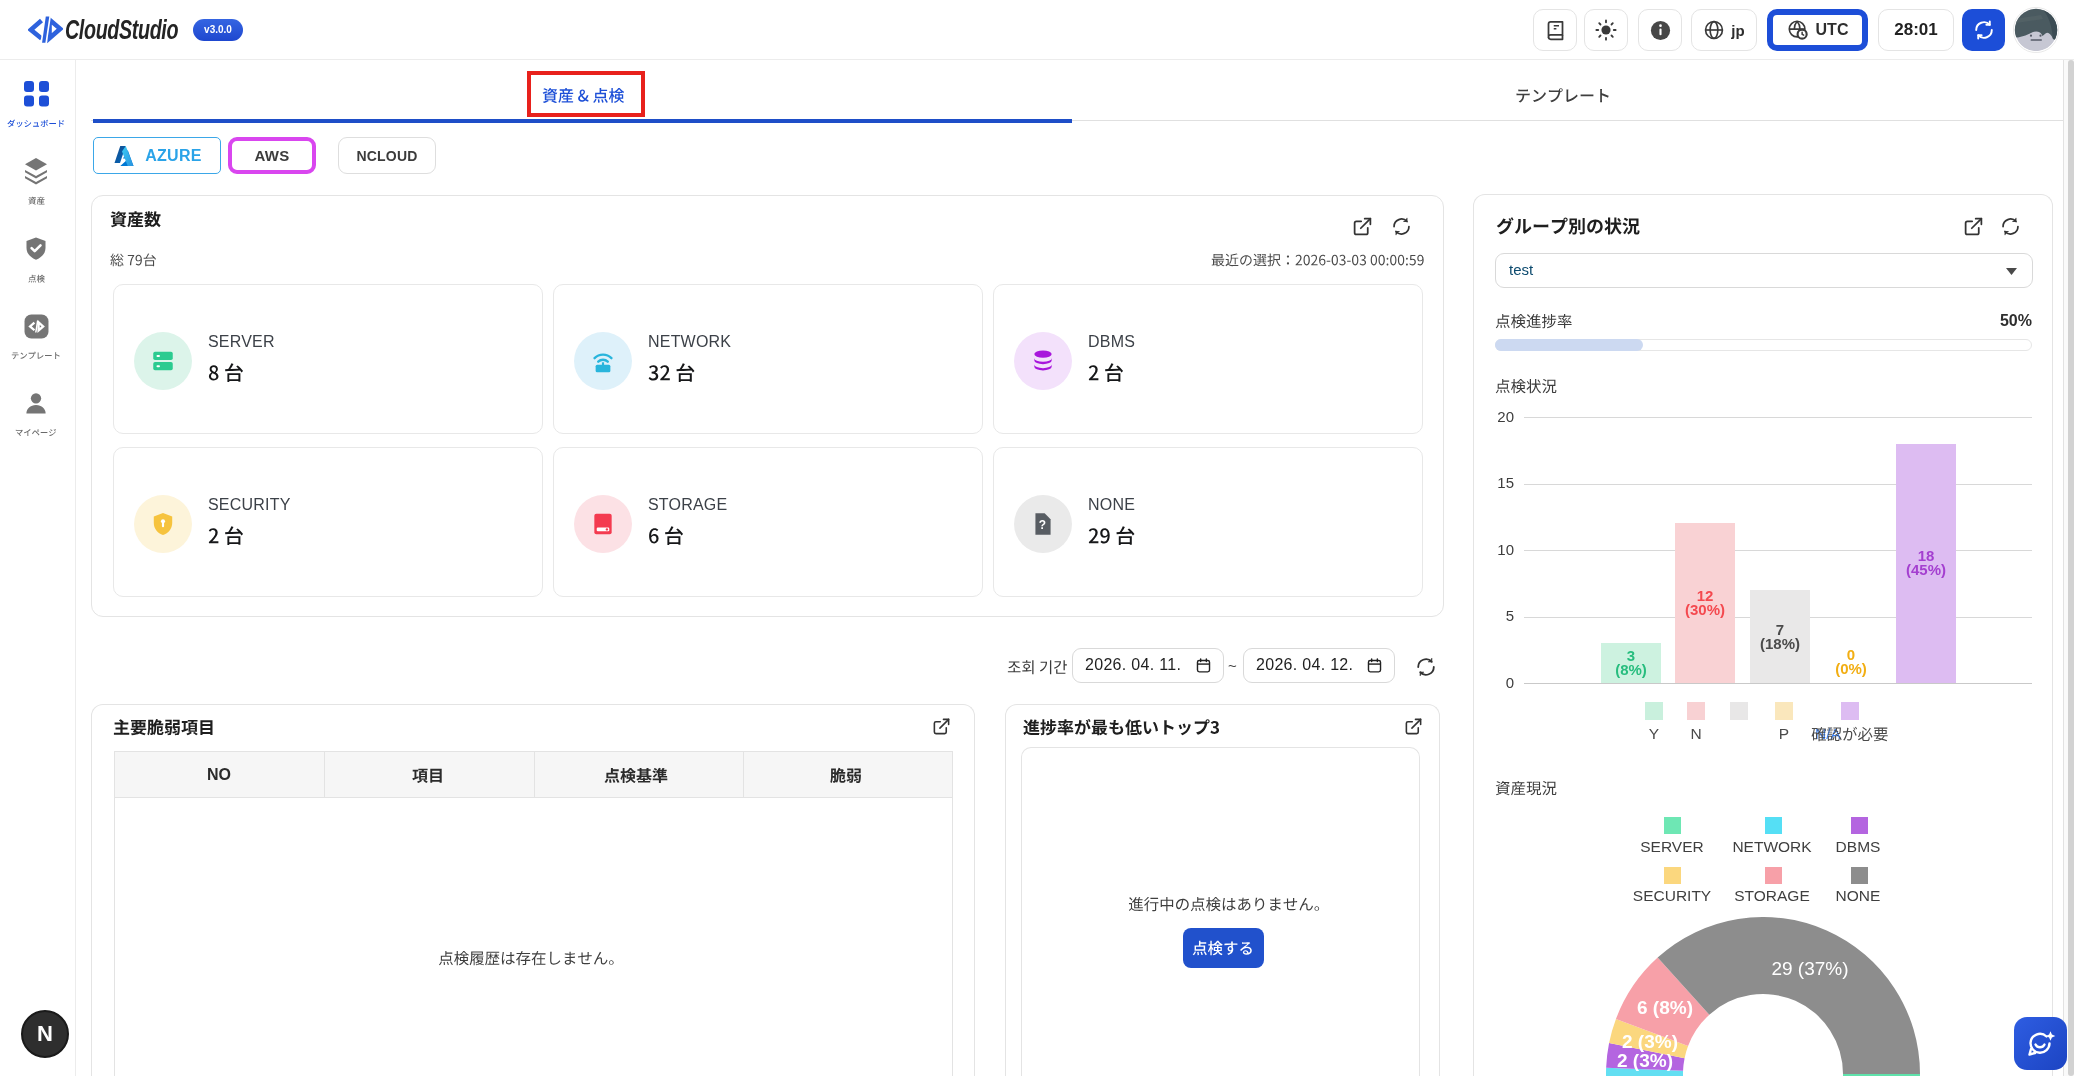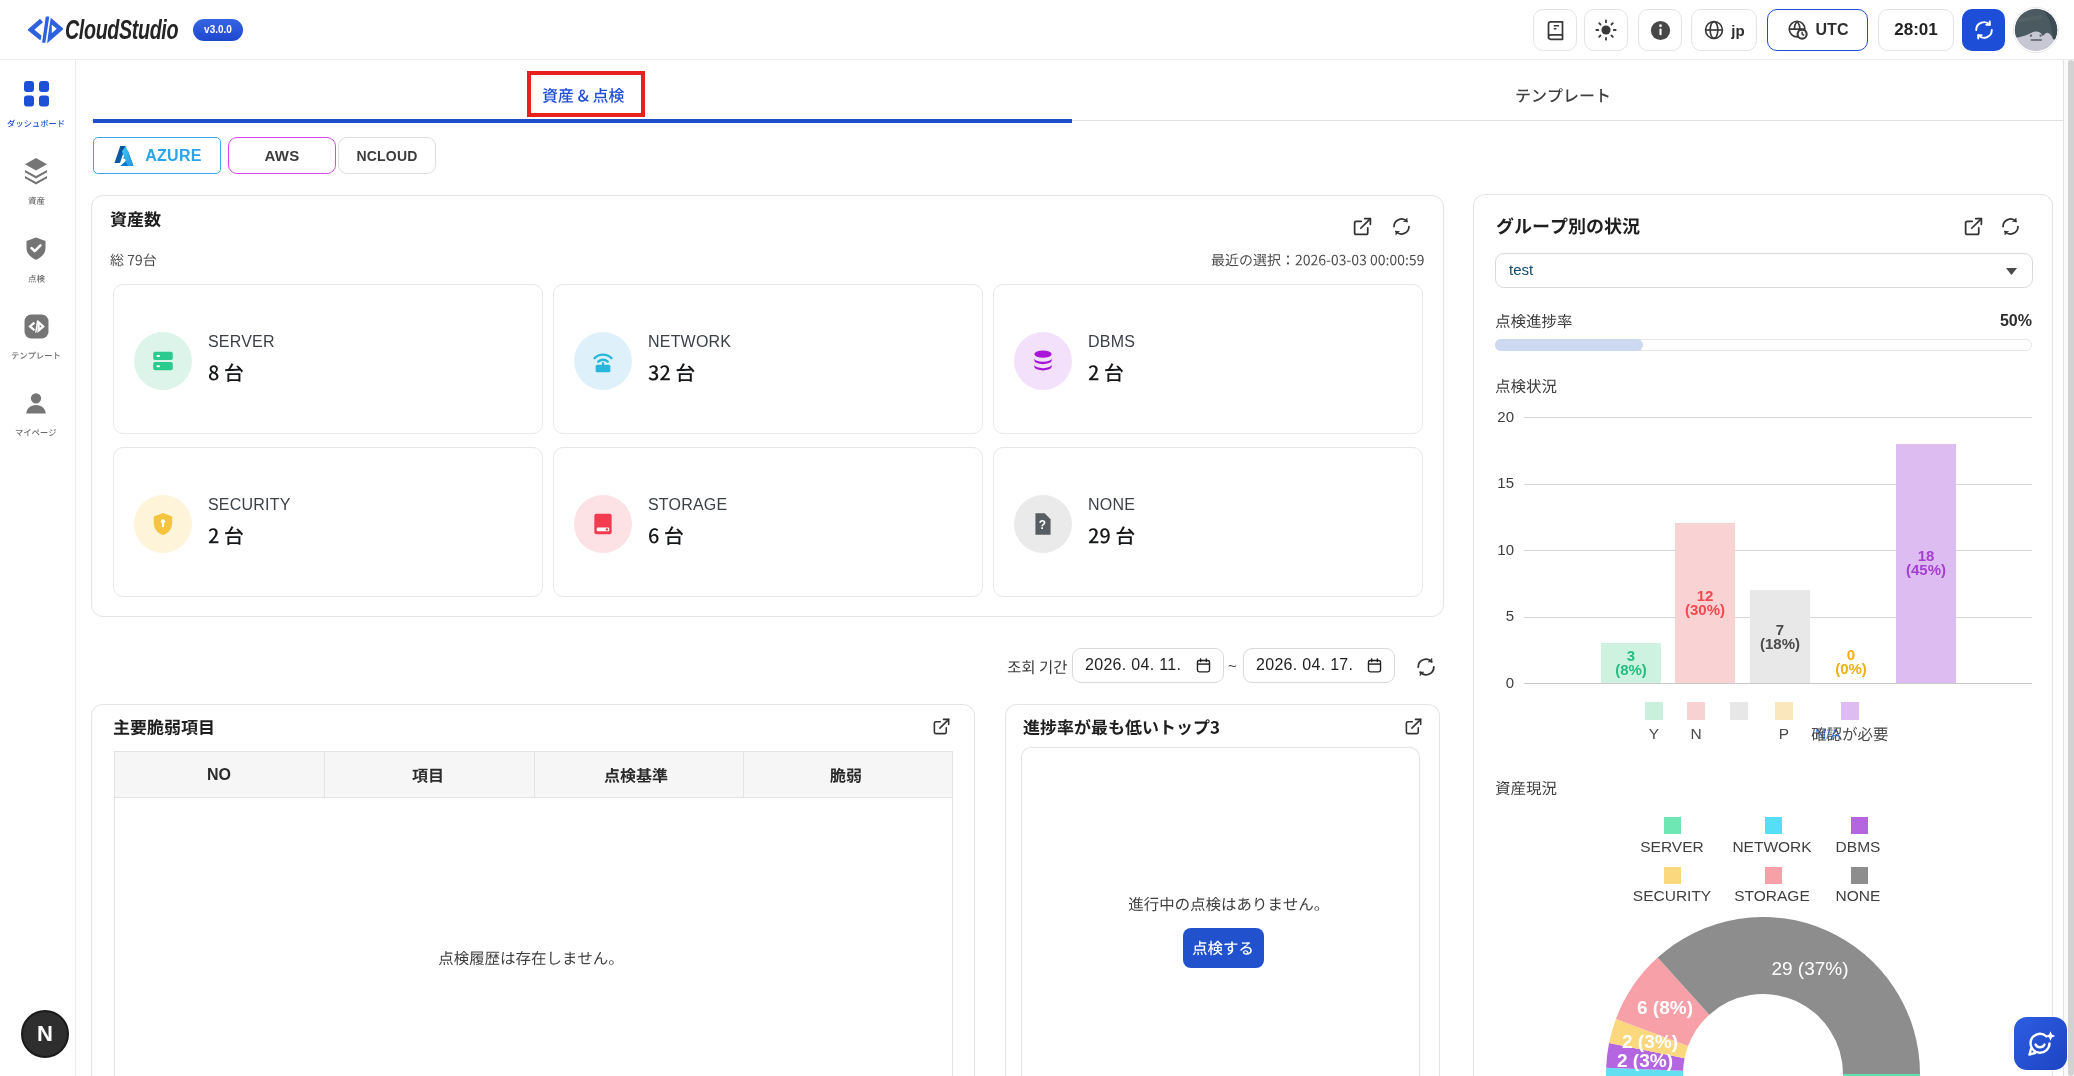--- a/index.html
+++ b/index.html
@@ -45,21 +45,21 @@
     </svg>
   </div>
 <div style="position:absolute;left:1691px;top:9px;width:66px;height:42px;background:#fff;border:1px solid #e4e4e4;border-radius:10px;display:flex;align-items:center;justify-content:center;gap:6px">
     <svg width="22" height="22" viewBox="0 0 24 24" fill="none" stroke="#3a3a3a" stroke-width="1.8">
       <circle cx="12" cy="12" r="9.2"></circle>
       <ellipse cx="12" cy="12" rx="4.2" ry="9.2"></ellipse>
       <line x1="3" y1="12" x2="21" y2="12"></line>
     </svg>
     <span style="font-size:15px;color:#2e2e2e;font-weight:600">jp</span>
   </div>
-<div style="position:absolute;left:1767px;top:9px;width:101px;height:42px;background:#fff;border:1px solid #1d4ed8;border-radius:10px;display:flex;align-items:center;justify-content:center;gap:7px">
+<div style="position:absolute;left:1767px;top:9px;width:101px;height:42px;background:#fff;border:6px solid #1d4ed8;border-radius:10px;display:flex;align-items:center;justify-content:center;gap:7px">
     <svg width="22" height="22" viewBox="0 0 24 24" fill="none" stroke="#3a3a3a" stroke-width="1.8">
       <circle cx="11" cy="11" r="8.5"></circle>
       <path d="M2.5 11h17M11 2.5a13 13 0 0 1 0 17M11 2.5a13 13 0 0 0-3 8.5"></path>
       <circle cx="16.5" cy="16.5" r="5.2" fill="#fff"></circle>
       <circle cx="16.5" cy="16.5" r="4.6" fill="#fff" stroke-width="1.6"></circle>
       <path d="M16.5 14.3v2.3l1.7 1" stroke-width="1.6" stroke-linecap="round"></path>
     </svg>
     <span style="font-size:16px;color:#2e2e2e;font-weight:700">UTC</span>
   </div>
 <div style="position:absolute;left:1878px;top:9px;width:76px;height:42px;background:#fff;border:1px solid #e4e4e4;border-radius:10px;display:flex;align-items:center;justify-content:center;">
@@ -153,21 +153,21 @@
           <stop offset="0" stop-color="#3ccbf4"></stop>
           <stop offset="1" stop-color="#2892df"></stop>
         </linearGradient>
       </defs>
 <path d="M33 8 L55 8 L32 76 L10 76 Z" fill="url(#az1)"></path>
       <path d="M63 24 L44 58 L66 58 L33 88 L86 88 Z" fill="#0078d4"></path>
       <path d="M55 8 L86 88 L63 88 L40 30 Z" fill="url(#az2)"></path>
     </svg>
 <span style="font-size:16px;font-weight:700;color:#2aa3e8;letter-spacing:.3px">AZURE</span>
   </div>
-<div style="position:absolute;left:228px;top:137px;width:108px;height:37px;border:1px solid #d946ef;border-radius:9px;display:flex;align-items:center;justify-content:center">
+<div style="position:absolute;left:228px;top:137px;width:88px;height:37px;border:4px solid #d946ef;border-radius:9px;display:flex;align-items:center;justify-content:center">
     <span style="font-size:15px;font-weight:700;color:#3c3c3c;letter-spacing:.3px">AWS</span>
   </div>
 <div style="position:absolute;left:338px;top:137px;width:98px;height:37px;border:1px solid #dedede;border-radius:9px;display:flex;align-items:center;justify-content:center">
     <span style="font-size:14px;font-weight:700;color:#3c3c3c;letter-spacing:.2px">NCLOUD</span>
   </div>
 <div class="b" style="position:absolute;left:91px;top:195px;width:1353px;height:422px;border-radius:12px;border-color:#e4e4e4"></div>
 <svg style="position:absolute;left:110.0px;top:206.1px" width="51.0" height="25.5" viewBox="0 -19.72 51.00 25.50">
     <path d="M1.3 -12.8C2.5 -12.5 4.1 -11.8 4.9 -11.4L5.8 -13C5 -13.4 3.4 -13.9 2.2 -14.2ZM4.9 -5.2H12.3V-4.5H4.9ZM4.9 -3.3H12.3V-2.6H4.9ZM4.9 -7.1H12.3V-6.3H4.9ZM9.5 -0.5C11.2 0.2 12.9 1 13.9 1.6L16.3 0.6C15.1 0.1 13.1 -0.7 11.3 -1.4H14.3V-8C14.7 -7.9 15.1 -7.8 15.5 -7.8C15.7 -8.3 16.1 -9 16.5 -9.5C13 -9.8 12.1 -10.8 11.7 -11.9H13.6C13.4 -11.5 13.1 -11.2 12.9 -10.9L14.5 -10.4C15.1 -11.1 15.7 -12.1 16.1 -13L14.8 -13.4L14.5 -13.3H9.4L9.9 -14.1L8.1 -14.5C7.6 -13.4 6.8 -12.3 5.5 -11.5C6 -11.3 6.7 -10.9 7.1 -10.5C7.6 -10.9 8.1 -11.4 8.4 -11.9H9.7C9.3 -10.7 8.4 -9.9 5.7 -9.5C6 -9.2 6.3 -8.7 6.5 -8.3H2.9V-1.4H5.4C4.2 -0.7 2.4 -0.2 0.7 0.1C1.2 0.4 1.9 1.2 2.2 1.6C4 1.1 6.2 0.3 7.5 -0.6L6 -1.4H11ZM0.6 -9.9 1.4 -8.2C2.7 -8.5 4.2 -9 5.7 -9.4V-9.5L5.5 -11C3.7 -10.6 1.9 -10.2 0.6 -9.9ZM10.8 -10.1C11.3 -9.4 12.1 -8.8 13.4 -8.3H7.6C9.2 -8.7 10.2 -9.3 10.8 -10.1Z M26 -4.8V-3.6H22.5C22.8 -3.9 23.2 -4.4 23.5 -4.8ZM22.9 -7.7C22.5 -6.5 21.7 -5.2 20.7 -4.4C21.2 -4.2 22 -3.7 22.4 -3.4L22.5 -3.5V-2H26V-0.5H21.1V1.2H33.1V-0.5H28.1V-2H31.7V-3.6H28.1V-4.8H32.2V-6.4H28.1V-7.7H26V-6.4H24.3C24.5 -6.7 24.6 -7 24.7 -7.3ZM21.3 -11.4C21.6 -10.8 21.8 -10.2 22 -9.7H18.9V-6.9C18.9 -4.9 18.8 -1.9 17.3 0.2C17.7 0.4 18.6 1.1 18.9 1.5C20.5 -0.9 20.8 -4.5 20.8 -6.9V-7.9H33.2V-9.7H29.2C29.5 -10.2 29.9 -10.8 30.3 -11.5H32.4V-13.2H26.6V-14.5H24.5V-13.2H18.7V-11.5H21.7ZM23.6 -9.7 24 -9.8C23.9 -10.3 23.7 -10.9 23.4 -11.5H27.8C27.7 -10.9 27.4 -10.2 27.2 -9.7L27.5 -9.7Z M44.4 -14.5C44 -11.4 43.2 -8.5 41.8 -6.7C42.1 -6.5 42.7 -6 43.1 -5.6L43.4 -5.3C43.6 -5.7 43.9 -6.1 44.1 -6.5C44.5 -5.3 44.8 -4.2 45.3 -3.2C44.5 -2.1 43.6 -1.3 42.3 -0.6C41.9 -0.9 41.4 -1.2 40.9 -1.5C41.3 -2.2 41.6 -3 41.8 -3.9H43.1V-5.6H39L39.5 -6.4L38.7 -6.5H39.8V-8.6C40.5 -8.1 41.2 -7.5 41.6 -7.1L42.7 -8.5C42.3 -8.8 41.1 -9.5 40.3 -10H43V-11.6H41.4C41.9 -12.1 42.4 -12.8 42.9 -13.5L41.2 -14.2C40.9 -13.6 40.4 -12.7 40.1 -12.1L41.2 -11.6H39.8V-14.5H37.9V-11.6H36.5L37.6 -12.1C37.5 -12.6 37 -13.5 36.6 -14.2L35.1 -13.5C35.5 -12.9 35.9 -12.2 36 -11.6H34.7V-10H37.3C36.5 -9.1 35.4 -8.3 34.4 -7.8C34.7 -7.5 35.2 -6.8 35.4 -6.4C36.2 -6.8 37.2 -7.5 37.9 -8.3V-6.7L37.6 -6.8L37 -5.6H34.5V-3.9H36.1C35.7 -3.1 35.3 -2.3 34.9 -1.8L36.7 -1.2L36.9 -1.5L37.8 -1.1C37 -0.6 36 -0.3 34.6 -0.1C34.9 0.3 35.3 1 35.4 1.5C37.2 1.2 38.6 0.7 39.6 -0.1C40.3 0.4 40.9 0.8 41.4 1.2L42.1 0.4C42.4 0.8 42.7 1.3 42.8 1.6C44.3 0.9 45.5 -0.1 46.4 -1.2C47.2 -0.1 48.1 0.8 49.3 1.5C49.6 0.9 50.2 0.1 50.7 -0.3C49.4 -0.9 48.5 -1.9 47.7 -3.1C48.6 -4.8 49.2 -6.9 49.5 -9.5H50.5V-11.4H45.9C46.2 -12.3 46.3 -13.2 46.5 -14.2ZM38.2 -3.9H39.8C39.7 -3.3 39.5 -2.8 39.2 -2.4C38.7 -2.6 38.2 -2.8 37.7 -3ZM47.4 -9.5C47.2 -8 46.9 -6.6 46.5 -5.5C46 -6.7 45.7 -8 45.4 -9.5Z" fill="#1f1f1f"></path>
   </svg>
 <svg style="position:absolute;left:1352px;top:216px" width="21" height="21" viewBox="0 0 24 24" fill="none" stroke="#333" stroke-width="2" stroke-linecap="round" stroke-linejoin="round">
@@ -267,21 +267,21 @@
   </svg>
 <div style="position:absolute;left:1072px;top:648px;width:152px;height:35px;border:1px solid #d9d9d9;border-radius:9px"></div>
 <div style="position:absolute;left:1085px;top:655.0px;font-size:16px;color:#1f1f1f;font-weight:400;letter-spacing:0.3px;line-height:20.0px;white-space:nowrap">2026. 04. 11.</div>
 <svg style="position:absolute;left:1195px;top:657px" width="17" height="17" viewBox="0 0 24 24" fill="none" stroke="#222" stroke-width="2">
     <rect x="3.5" y="5" width="17" height="16" rx="2.5"></rect>
     <line x1="3.5" y1="10" x2="20.5" y2="10"></line>
     <line x1="8" y1="2.8" x2="8" y2="6.5" stroke-linecap="round"></line>
     <line x1="16" y1="2.8" x2="16" y2="6.5" stroke-linecap="round"></line>
   </svg>
 <div style="position:absolute;left:1243px;top:648px;width:152px;height:35px;border:1px solid #d9d9d9;border-radius:9px"></div>
-<div style="position:absolute;left:1256px;top:655.0px;font-size:16px;color:#1f1f1f;font-weight:400;letter-spacing:0.3px;line-height:20.0px;white-space:nowrap">2026. 04. 17.</div>
+<div style="position:absolute;left:1256px;top:655.0px;font-size:16px;color:#1f1f1f;font-weight:400;letter-spacing:0.3px;line-height:20.0px;white-space:nowrap">2026. 04. 12.</div>
 <svg style="position:absolute;left:1366px;top:657px" width="17" height="17" viewBox="0 0 24 24" fill="none" stroke="#222" stroke-width="2">
     <rect x="3.5" y="5" width="17" height="16" rx="2.5"></rect>
     <line x1="3.5" y1="10" x2="20.5" y2="10"></line>
     <line x1="8" y1="2.8" x2="8" y2="6.5" stroke-linecap="round"></line>
     <line x1="16" y1="2.8" x2="16" y2="6.5" stroke-linecap="round"></line>
   </svg>
 <div style="position:absolute;left:1228px;top:656.6px;font-size:15px;color:#3b3b3b;font-weight:400;line-height:18.8px;white-space:nowrap">~</div>
 <svg style="position:absolute;left:1415px;top:656px" width="22" height="22" viewBox="0 0 24 24" fill="none" stroke="#333" stroke-width="2" stroke-linecap="round">
     <path d="M20.5 12a8.5 8.5 0 0 1-14.8 5.7"></path>
     <path d="M3.5 12a8.5 8.5 0 0 1 14.8-5.7"></path>

